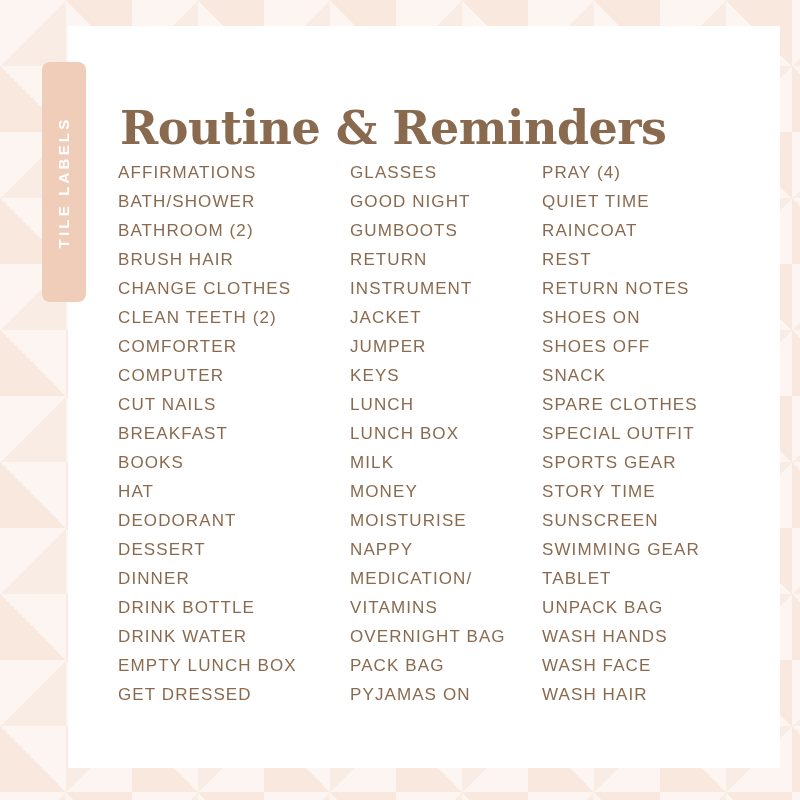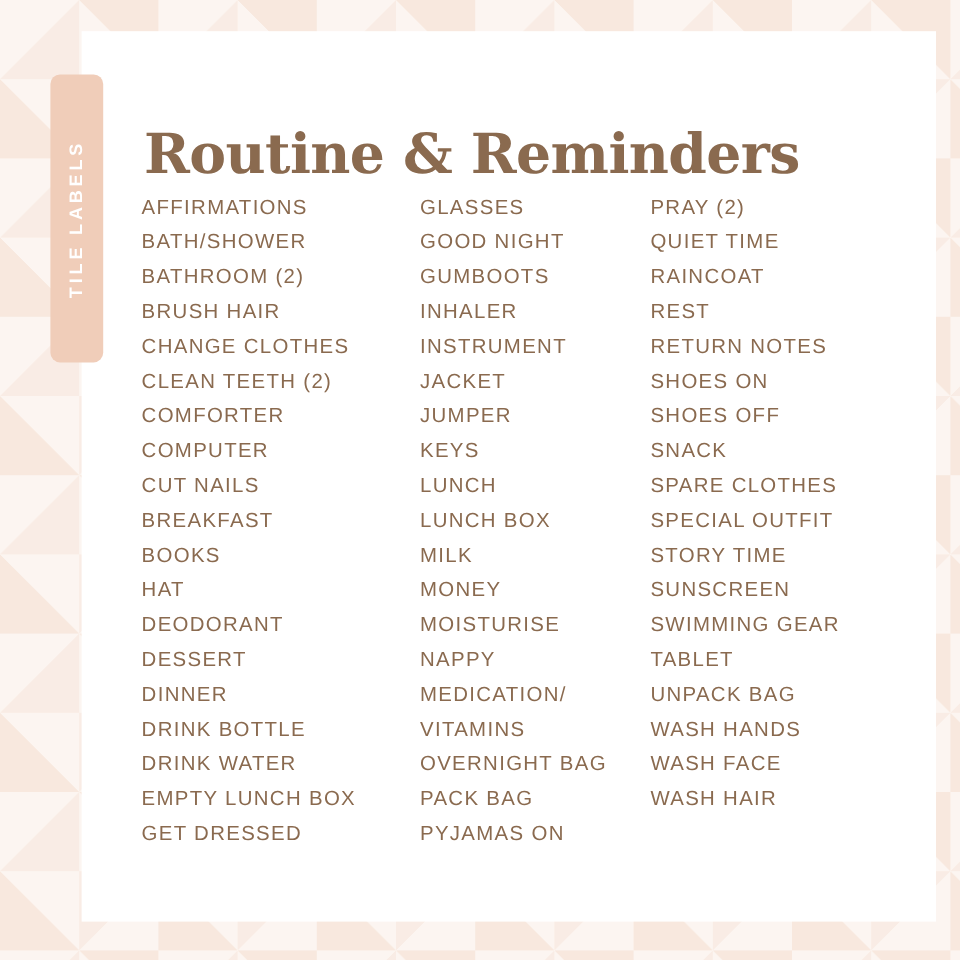--- a/index.html
+++ b/index.html
@@ -139,49 +139,50 @@
       <div class="item">DRINK BOTTLE</div>
       <div class="item">DRINK WATER</div>
       <div class="item">EMPTY LUNCH BOX</div>
       <div class="item">GET DRESSED</div>
     </div>
 
     <div class="col col-2">
       <div class="item">GLASSES</div>
       <div class="item">GOOD NIGHT</div>
       <div class="item">GUMBOOTS</div>
-      <div class="item">INHALER</div>
+      <div class="item">RETURN</div>
       <div class="item">INSTRUMENT</div>
       <div class="item">JACKET</div>
       <div class="item">JUMPER</div>
       <div class="item">KEYS</div>
       <div class="item">LUNCH</div>
       <div class="item">LUNCH BOX</div>
       <div class="item">MILK</div>
       <div class="item">MONEY</div>
       <div class="item">MOISTURISE</div>
       <div class="item">NAPPY</div>
       <div class="item">MEDICATION/</div>
       <div class="item">VITAMINS</div>
       <div class="item">OVERNIGHT BAG</div>
       <div class="item">PACK BAG</div>
       <div class="item">PYJAMAS ON</div>
     </div>
 
     <div class="col col-3">
-      <div class="item">PRAY (2)</div>
+      <div class="item">PRAY (4)</div>
       <div class="item">QUIET TIME</div>
       <div class="item">RAINCOAT</div>
       <div class="item">REST</div>
       <div class="item">RETURN NOTES</div>
       <div class="item">SHOES ON</div>
       <div class="item">SHOES OFF</div>
       <div class="item">SNACK</div>
       <div class="item">SPARE CLOTHES</div>
       <div class="item">SPECIAL OUTFIT</div>
+      <div class="item">SPORTS GEAR</div>
       <div class="item">STORY TIME</div>
       <div class="item">SUNSCREEN</div>
       <div class="item">SWIMMING GEAR</div>
       <div class="item">TABLET</div>
       <div class="item">UNPACK BAG</div>
       <div class="item">WASH HANDS</div>
       <div class="item">WASH FACE</div>
       <div class="item">WASH HAIR</div>
     </div>
   </div>

